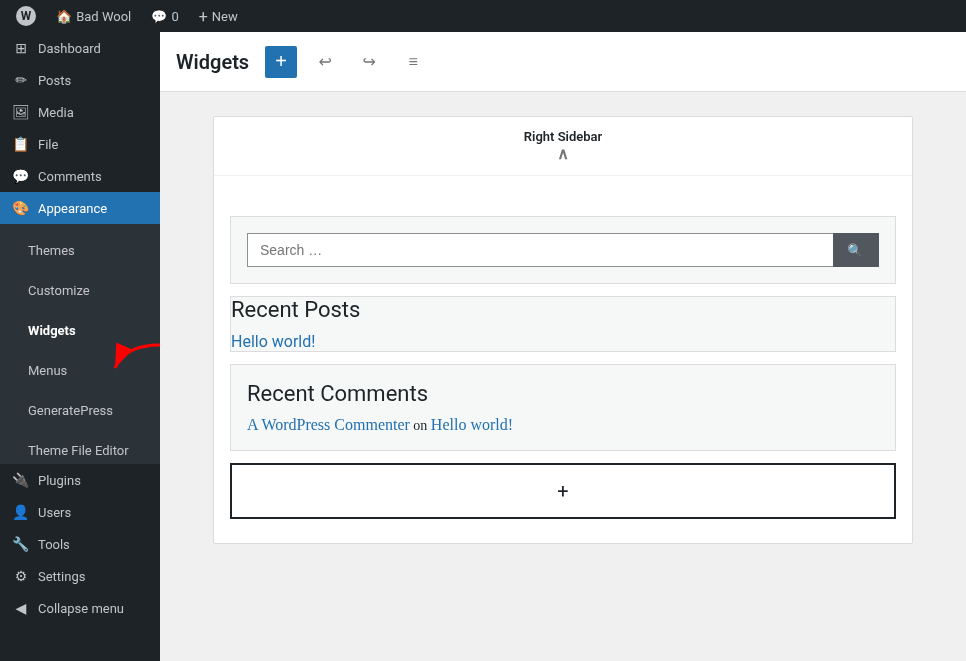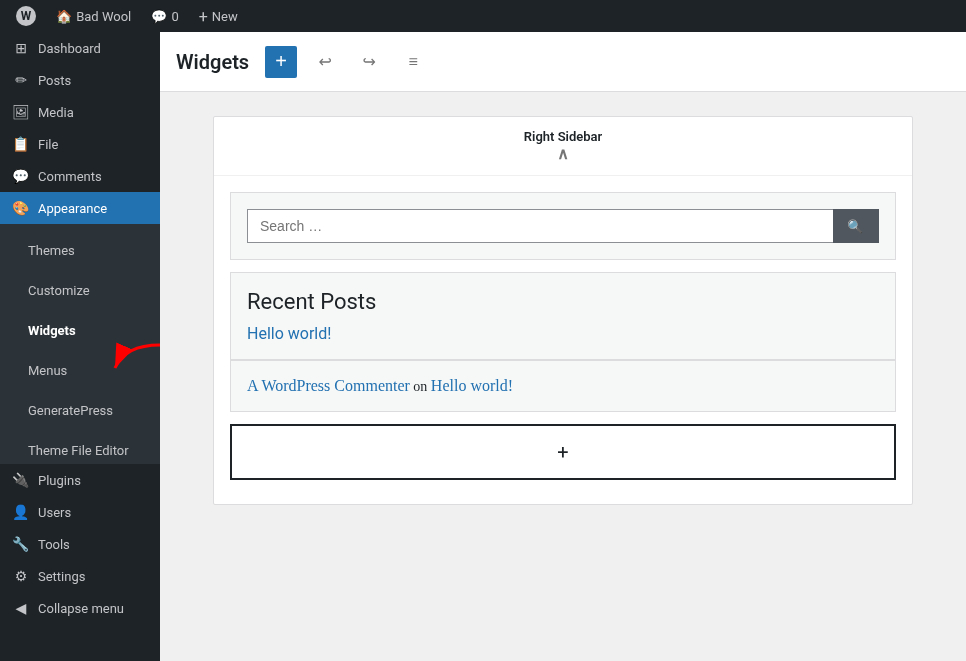--- a/index.html
+++ b/index.html
@@ -153,20 +153,21 @@
     .widget-panel-body {
       padding: 16px;
     }
 
     
     .search-widget {
       background: #f6f7f7;
       padding: 16px;
       margin-bottom: 12px;
       border: 1px solid #dcdcde;
+      margin-top: 24px;
     }
     .search-row {
       display: flex;
       align-items: stretch;
       gap: 0;
     }
     .search-input-field {
       flex: 1;
       padding: 8px 12px;
       border: 1px solid #8c8f94;
@@ -182,22 +183,21 @@
       color: #fff;
       padding: 8px 14px;
       cursor: pointer;
       font-size: 13px;
       display: flex; align-items: center; justify-content: center;
     }
 
     
     .recent-posts-widget {
       background: #f6f7f7;
-      padding: 16px;
-      margin-bottom: 0;
+      margin-bottom: 12px;
       border: 1px solid #dcdcde;
     }
     .widget-section-title {
       font-size: 22px;
       font-weight: 400;
       color: #1d2327;
       margin-bottom: 10px;
     }
     .widget-link {
       color: #2271b1;
@@ -351,20 +351,21 @@
               </button>
             </div>
           </div>
 
           <div class="recent-posts-widget">
             <div class="widget-section-title">Recent Posts</div>
             <a href="#" class="widget-link">Hello world!</a>
           </div>
 
           <div class="recent-comments-widget">
+            <div class="widget-section-title">Recent Comments</div>
             <span class="comment-text">
               <a href="#" class="widget-link">A WordPress Commenter</a>
               <span> on </span>
               <a href="#" class="widget-link">Hello world!</a>
             </span>
           </div>
 
           <div class="add-widget-row">
             <span>+</span>
           </div>

